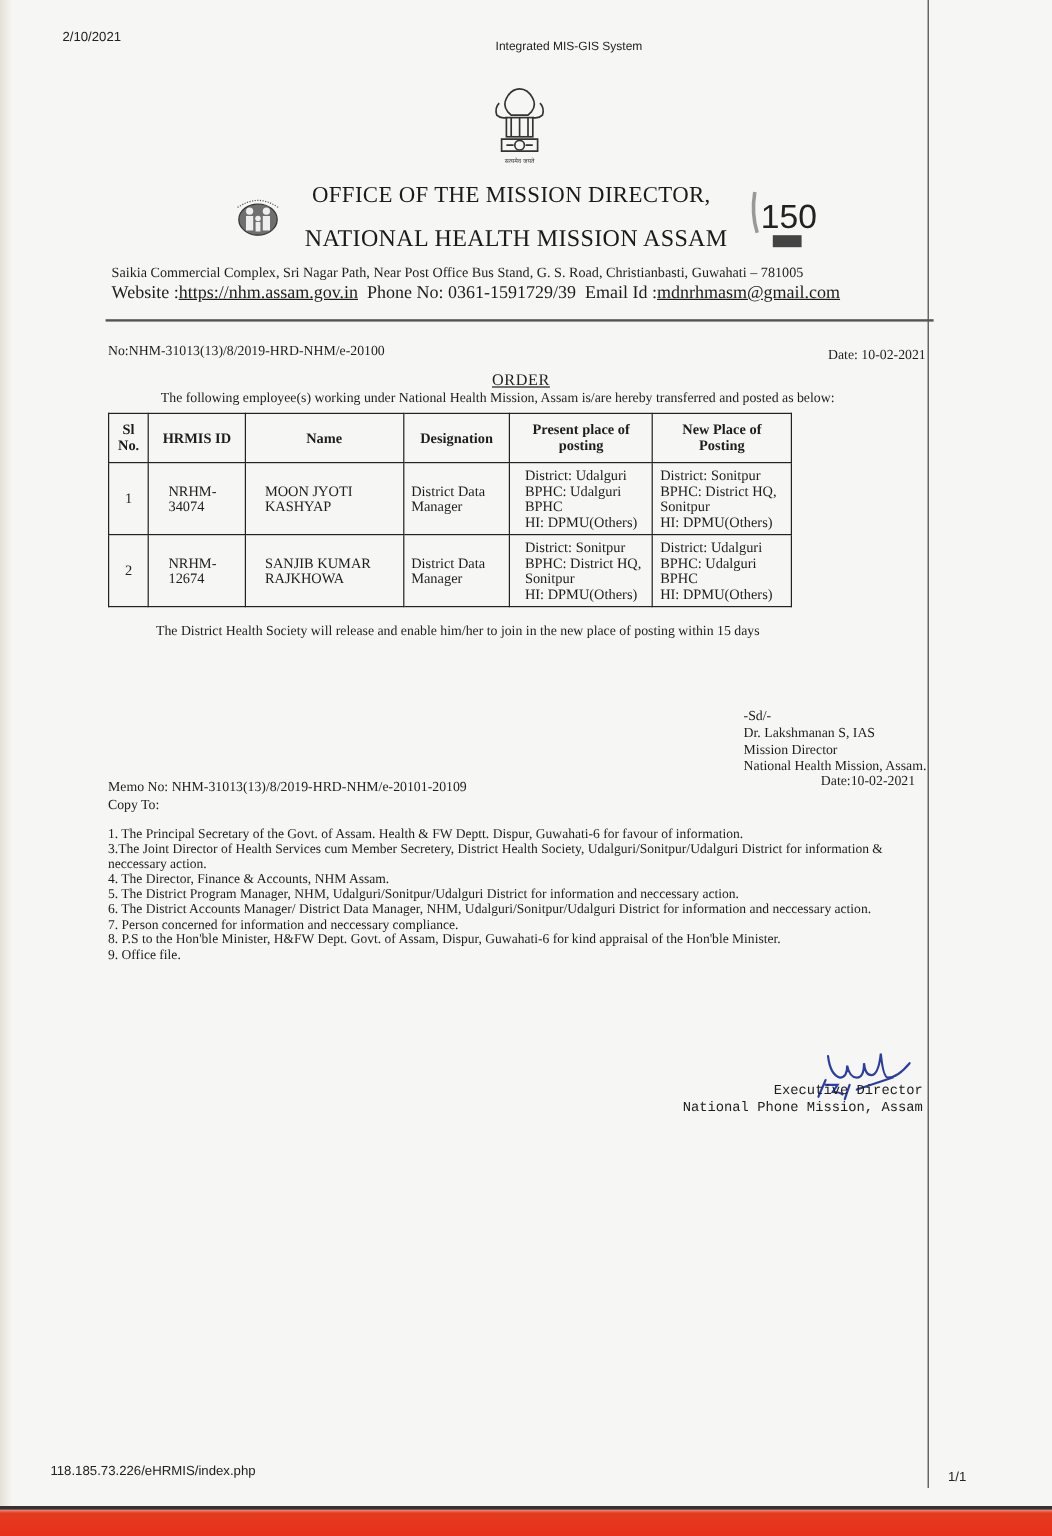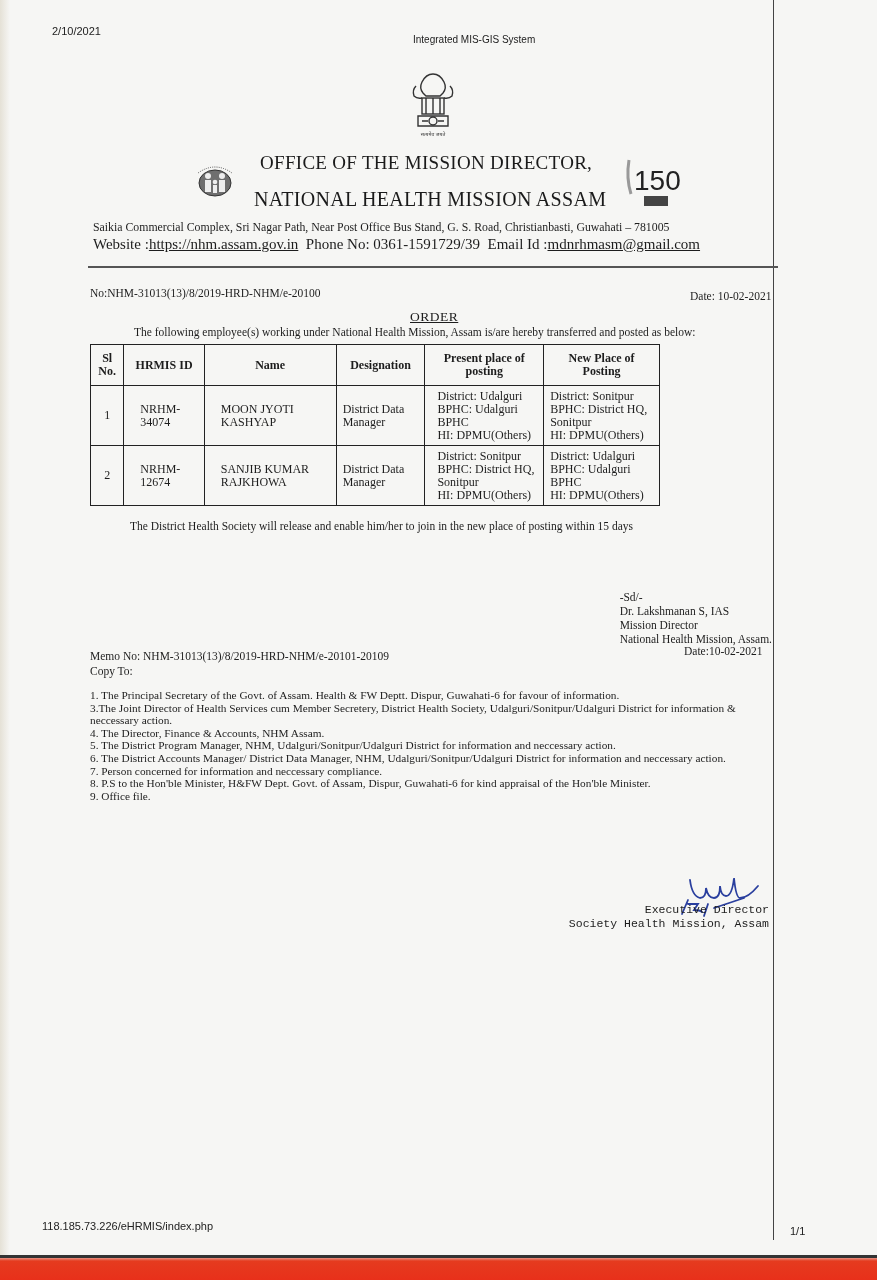--- a/index.html
+++ b/index.html
@@ -194,19 +194,19 @@
 
 <svg class="signature" viewBox="0 0 120 60">
   <g fill="none" stroke="#2a3f9e" stroke-width="1.8" stroke-linecap="round">
     <path d="M30 22 q2 16 10 18 q6 0 6 -10 q2 10 8 10 q6 0 6 -12 q1 10 6 10 q6 0 8 -18 q2 20 6 20 q8 0 18 -12"></path>
     <path d="M22 56 l6 -14 M28 46 h10 l-4 6 q6 0 8 2 M48 46 l-4 12 M54 50 l30 -10"></path>
   </g>
 </svg>
 
 <div class="sig2">
   <div>Executive Director</div>
-  <div>Society Health Mission, Assam</div>
+  <div>National Phone Mission, Assam</div>
 </div>
 
 <span class="print-hdr" id="print-url">118.185.73.226/eHRMIS/index.php</span>
 <span class="print-hdr" id="print-page">1/1</span>
 
 <div class="bottom-edge"></div>
 
 </body></html>

